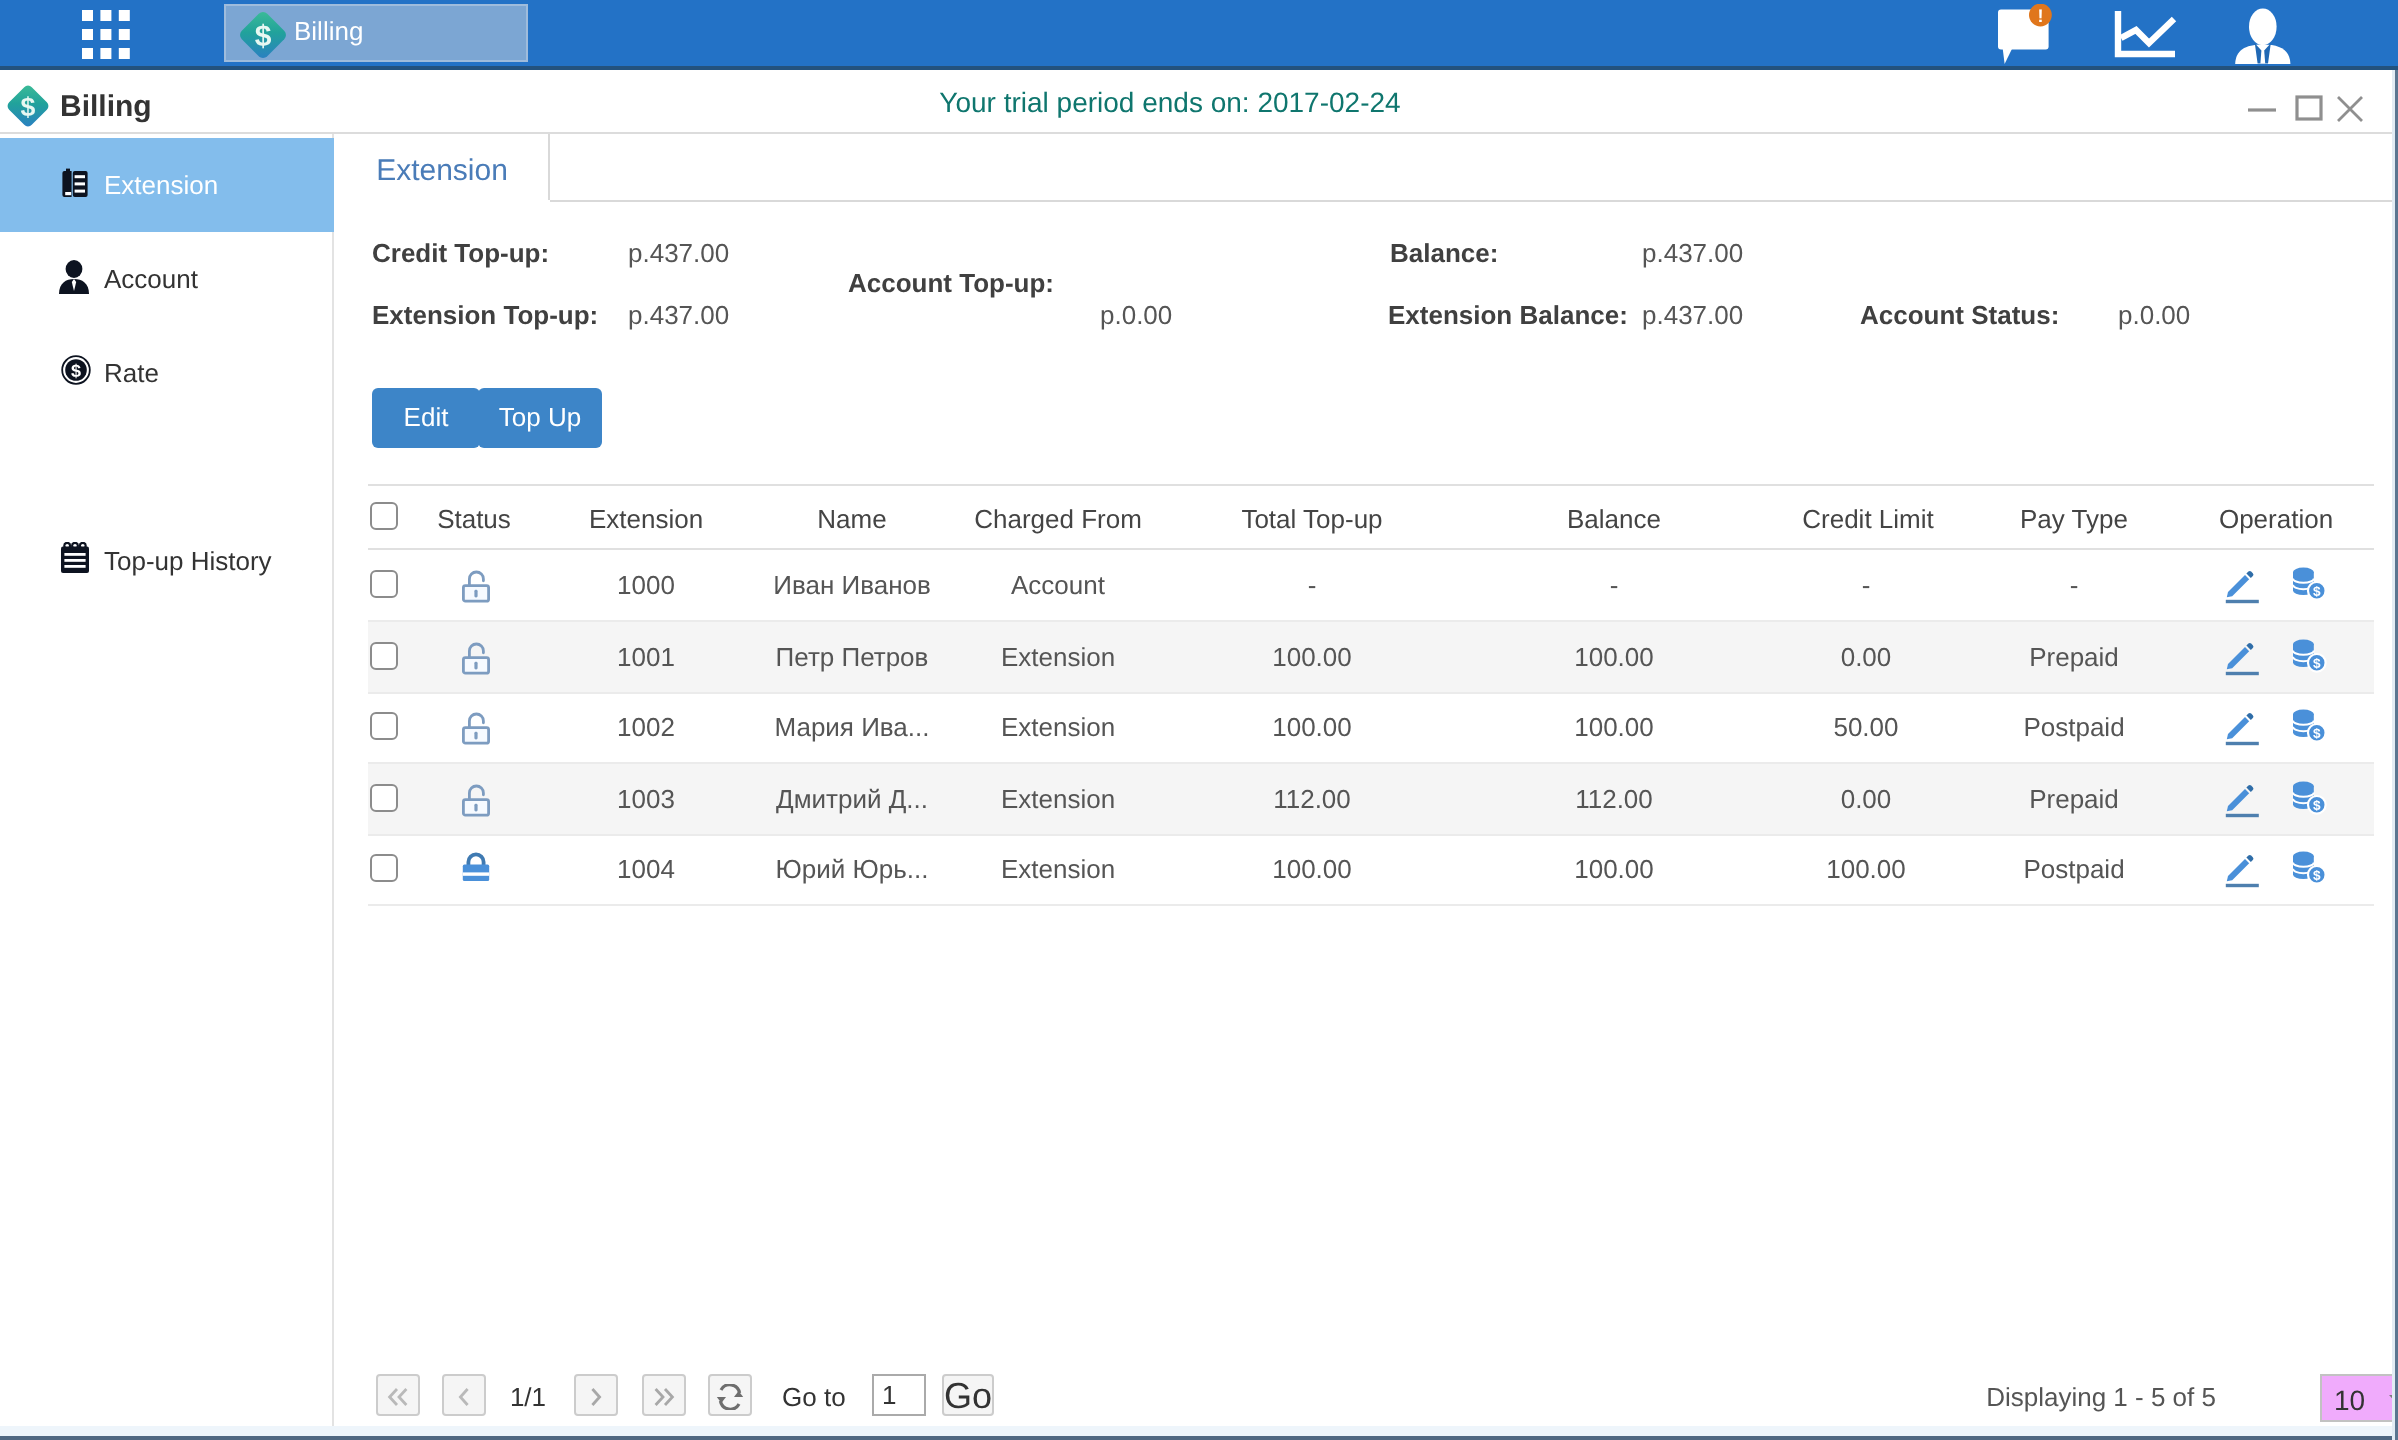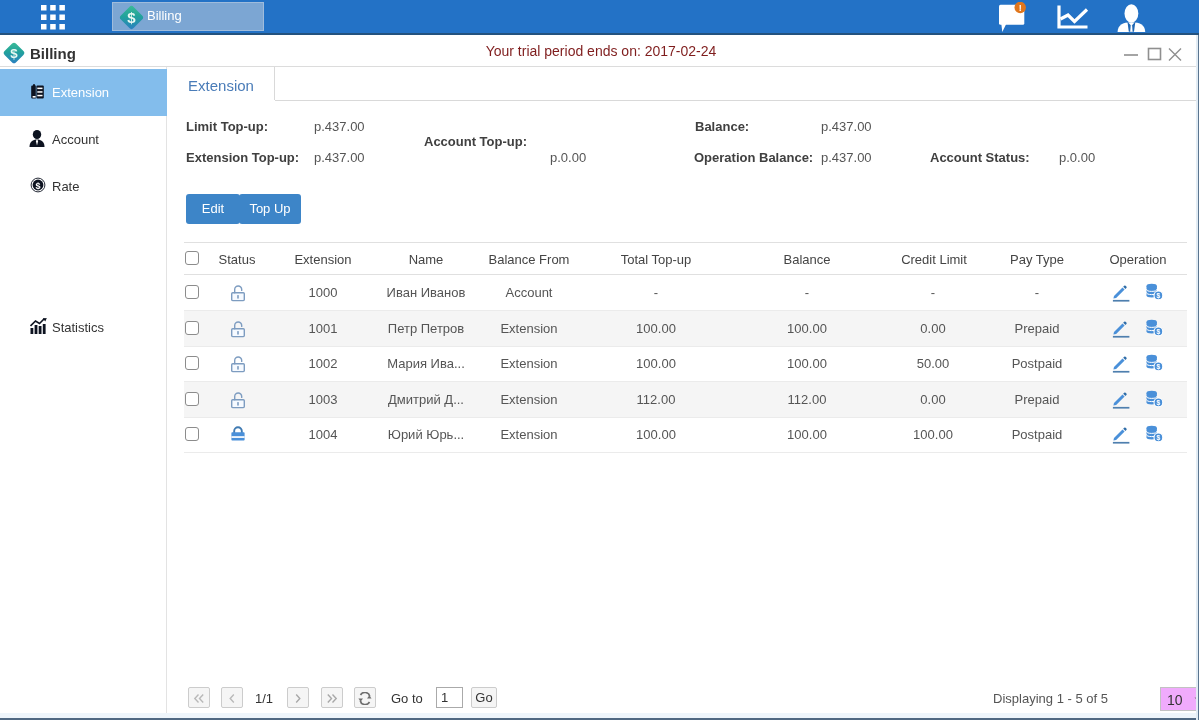--- a/index.html
+++ b/index.html
@@ -8,21 +8,21 @@
 .abs { position:absolute; }
 
 
 #topbar { position:absolute; left:0; top:0; width:1199px; height:35px; background:#2372c6; border-bottom:2px solid #23527e; }
 #apptab { position:absolute; left:112px; top:2px; width:152px; height:29px; background:#7ca6d3; border:1px solid #9fbcdc; }
 #apptab .txt { position:absolute; left:34px; top:5px; color:#fff; font-size:13px; }
 
 
 #titlebar { position:absolute; left:0; top:35px; width:1199px; height:32px; background:#fff; border-bottom:1px solid #dcdcdc; }
 #titlebar .title { position:absolute; left:30px; top:10px; font-size:15px; font-weight:bold; color:#333; }
-#trial { position:absolute; left:16px; top:43px; width:1170px; text-align:center; font-size:14px; color:#7f1d1d; }
+#trial { position:absolute; left:0; top:43px; width:1170px; text-align:center; font-size:14px; color:#0f766e; }
 .winbtn { position:absolute; color:#909090; }
 
 
 #sidebar { position:absolute; left:0; top:67px; width:167px; height:648px; background:#fff; border-right:1px solid #e3e3e3; }
 .mitem { position:absolute; left:0; width:167px; height:47px; }
 .mitem .lbl { position:absolute; left:52px; top:16px; font-size:13px; color:#333; }
 .mitem.sel { background:#83bdec; }
 .mitem.sel .lbl { color:#fff; }
 .micon { position:absolute; left:31px; top:14px; }
 
@@ -171,63 +171,64 @@
     <div class="lbl">Account</div>
   </div>
   <div class="mitem" style="top:96px">
     <svg class="micon" style="left:30px" width="16" height="16" viewBox="0 0 16 16">
       <circle cx="8" cy="8" r="6.9" fill="none" stroke="#0d1320" stroke-width="0.9"></circle>
       <circle cx="8" cy="8" r="5.4" fill="#0d1320"></circle>
       <text x="8" y="11.5" font-size="9" font-weight="bold" fill="#fff" text-anchor="middle" font-family="Liberation Sans">$</text>
     </svg>
     <div class="lbl">Rate</div>
   </div>
-  <div class="mitem" style="top:237px">
-    <svg class="micon" style="left:29.5px" width="17" height="16" viewBox="0 0 17 16">
-      <rect x="0.5" y="10" width="2.8" height="6" fill="#0d1320"></rect>
-      <rect x="4.6" y="7" width="2.8" height="9" fill="#0d1320"></rect>
-      <rect x="8.7" y="8" width="2.8" height="8" fill="#0d1320"></rect>
-      <rect x="12.8" y="6" width="2.8" height="10" fill="#0d1320"></rect>
-      <path d="M0.5 8 L5.5 3 L9.5 5.5 L14.5 0.5" stroke="#0d1320" stroke-width="1.6" fill="none"></path>
-      <path d="M16.8 0 l-4 0.5 l2.5 3 z" fill="#0d1320"></path>
-    </svg>
-    <div class="lbl">Statistics</div>
+  <div class="mitem" style="top:190px">
+    <svg class="micon" style="left:30px" width="15" height="16" viewBox="0 0 15 16">
+      <rect x="0.5" y="2.2" width="14" height="13.3" rx="1" fill="#0d1320"></rect>
+      <circle cx="3.6" cy="1.9" r="1.45" fill="none" stroke="#0d1320" stroke-width="1.1"></circle>
+      <circle cx="7.5" cy="1.9" r="1.45" fill="none" stroke="#0d1320" stroke-width="1.1"></circle>
+      <circle cx="11.4" cy="1.9" r="1.45" fill="none" stroke="#0d1320" stroke-width="1.1"></circle>
+      <rect x="2.2" y="5.5" width="10.6" height="1.4" fill="#fff"></rect>
+      <rect x="2.2" y="8.5" width="10.6" height="1.4" fill="#fff"></rect>
+      <rect x="2.2" y="11.5" width="10.6" height="1.4" fill="#fff"></rect>
+    </svg>
+    <div class="lbl">Top-up History</div>
   </div>
 </div>
 
 <div id="main">
   <div id="tabrow">
       <div id="tab1">Extension</div>
     </div>
   <div id="tabline"></div>
 
-  <div class="lab" style="left:18px;top:52px">Limit Top-up:</div>
+  <div class="lab" style="left:18px;top:52px">Credit Top-up:</div>
   <div class="val" style="left:146px;top:52px">p.437.00</div>
   <div class="lab" style="left:527px;top:52px">Balance:</div>
   <div class="val" style="left:653px;top:52px">p.437.00</div>
 
   <div class="lab" style="left:18px;top:83px">Extension Top-up:</div>
   <div class="val" style="left:146px;top:83px">p.437.00</div>
   <div class="lab" style="left:256px;top:67px">Account Top-up:</div>
   <div class="val" style="left:382px;top:83px">p.0.00</div>
-  <div class="lab" style="left:526px;top:83px">Operation Balance:</div>
+  <div class="lab" style="left:526px;top:83px">Extension Balance:</div>
   <div class="val" style="left:653px;top:83px">p.437.00</div>
   <div class="lab" style="left:762px;top:83px">Account Status:</div>
   <div class="val" style="left:891px;top:83px">p.0.00</div>
 
   <div class="btn" style="left:18px;top:127px;width:54px;height:30px;line-height:30px">Edit</div>
   <div class="btn" style="left:71px;top:127px;width:62px;height:30px;line-height:30px">Top Up</div>
 
   <div id="tbl">
     <div id="thead">
       <div class="cb" style="top:8px"></div>
       <div class="th" style="left:23px;width:60px">Status</div>
       <div class="th" style="left:89px;width:100px">Extension</div>
       <div class="th" style="left:192px;width:100px">Name</div>
-      <div class="th" style="left:295px;width:100px">Balance From</div>
+      <div class="th" style="left:295px;width:100px">Charged From</div>
       <div class="th" style="left:412px;width:120px">Total Top-up</div>
       <div class="th" style="left:563px;width:120px">Balance</div>
       <div class="th" style="left:690px;width:120px">Credit Limit</div>
       <div class="th" style="left:793px;width:120px">Pay Type</div>
       <div class="th" style="left:894px;width:120px">Operation</div>
     </div>
     <div class="row" style="top:33px">
       <div class="cb" style="top:10px"></div>
       <svg class="abs" style="left:45px;top:8px" width="18" height="22">
           <use href="#lockopen"></use>
@@ -350,21 +351,21 @@
 <div class="pgbtn" style="left:353.5px;width:22px">
   <svg width="14" height="13" style="margin-top:4px" viewBox="0 0 14 13">
     <path d="M2.2 8.5 a5 5 0 0 0 9.3 1.5" stroke="#6e6e6e" stroke-width="1.6" fill="none"></path>
     <path d="M11.8 4.5 a5 5 0 0 0 -9.3 -1.5" stroke="#6e6e6e" stroke-width="1.6" fill="none"></path>
     <path d="M13.6 6.5 l-2.3 -3 l-2.3 3 z" fill="#6e6e6e"></path>
     <path d="M0.4 6.5 l2.3 3 l2.3 -3 z" fill="#6e6e6e"></path>
   </svg>
 </div>
 <div class="abs" style="left:391px;top:691px;font-size:13px;color:#333">Go to</div>
 <input id="goinput" value="1" style="">
-<div class="pgbtn" style="left:471px;width:26px;font-size:13px;color:#333;line-height:20px">Go</div>
+<div class="pgbtn" style="left:471px;width:26px;font-size:18px;color:#333;line-height:20px">Go</div>
 <div class="abs" style="left:990px;top:691px;width:118px;text-align:right;font-size:13px;color:#555">Displaying 1 - 5 of 5</div>
 <div class="abs" style="left:1160px;top:687px;width:50px;height:24px;border:1px solid #c2c2c2;background:#f0abfc">
   <div class="abs" style="left:6px;top:4px;font-size:14px;color:#333">10</div>
   <svg class="abs" style="left:33px;top:9px" width="12" height="8">
       <path d="M0.5 0.5 L6 6.5 L11.5 0.5 z" fill="#7d7d7d"></path>
     </svg>
 </div>
 
 <div id="bottombar"></div>
 <div id="rightborder"></div>

